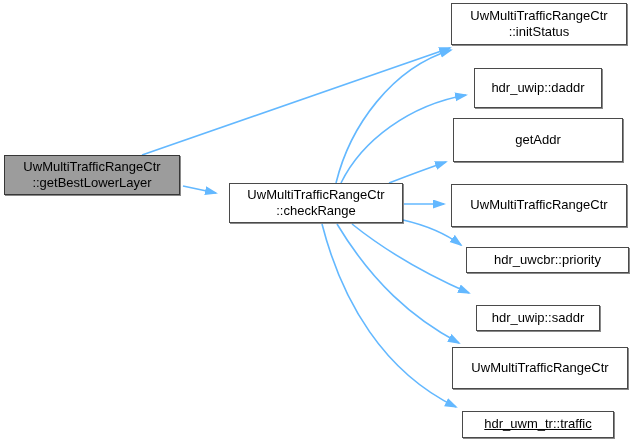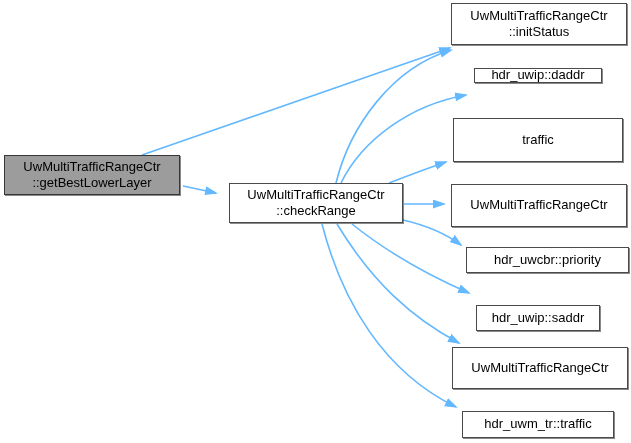--- a/index.html
+++ b/index.html
@@ -85,35 +85,35 @@
         <div class="node-line">::getBestLowerLayer</div>
       </div>
       <div class="node" style="left: 229px; top: 183px; width: 174px; height: 40px;">
         <div class="node-line">UwMultiTrafficRangeCtr</div>
         <div class="node-line">::checkRange</div>
       </div>
       <div class="node" style="left: 451px; top: 3px; width: 176px; height: 42px;">
         <div class="node-line">UwMultiTrafficRangeCtr</div>
         <div class="node-line">::initStatus</div>
       </div>
-      <div class="node" style="left: 474px; top: 68px; width: 128px; height: 15px;">
+      <div class="node" style="left: 474px; top: 68px; width: 128px; height: 40px;">
         <div class="node-line">hdr_uwip::daddr</div>
       </div>
       <div class="node" style="left: 453px; top: 118px; width: 170px; height: 44px;">
-        <div class="node-line">traffic</div>
+        <div class="node-line">getAddr</div>
       </div>
       <div class="node" style="left: 451px; top: 184px; width: 176px; height: 43px;">
         <div class="node-line">UwMultiTrafficRangeCtr</div>
       </div>
       <div class="node" style="left: 466px; top: 247px; width: 163px; height: 26px;">
         <div class="node-line">hdr_uwcbr::priority</div>
       </div>
       <div class="node" style="left: 476px; top: 305px; width: 124px; height: 26px;">
         <div class="node-line">hdr_uwip::saddr</div>
       </div>
       <div class="node" style="left: 452px; top: 347px; width: 176px; height: 42px;">
         <div class="node-line">UwMultiTrafficRangeCtr</div>
       </div>
-      <div class="node" style="left: 462px; top: 411px; width: 152px; height: 27px;">
+      <div class="node" style="left: 462px; top: 411px; width: 152px; height: 27px; text-decoration: underline;">
         <div class="node-line">hdr_uwm_tr::traffic</div>
       </div>
     </div>
 </div>
 
 </body></html>

